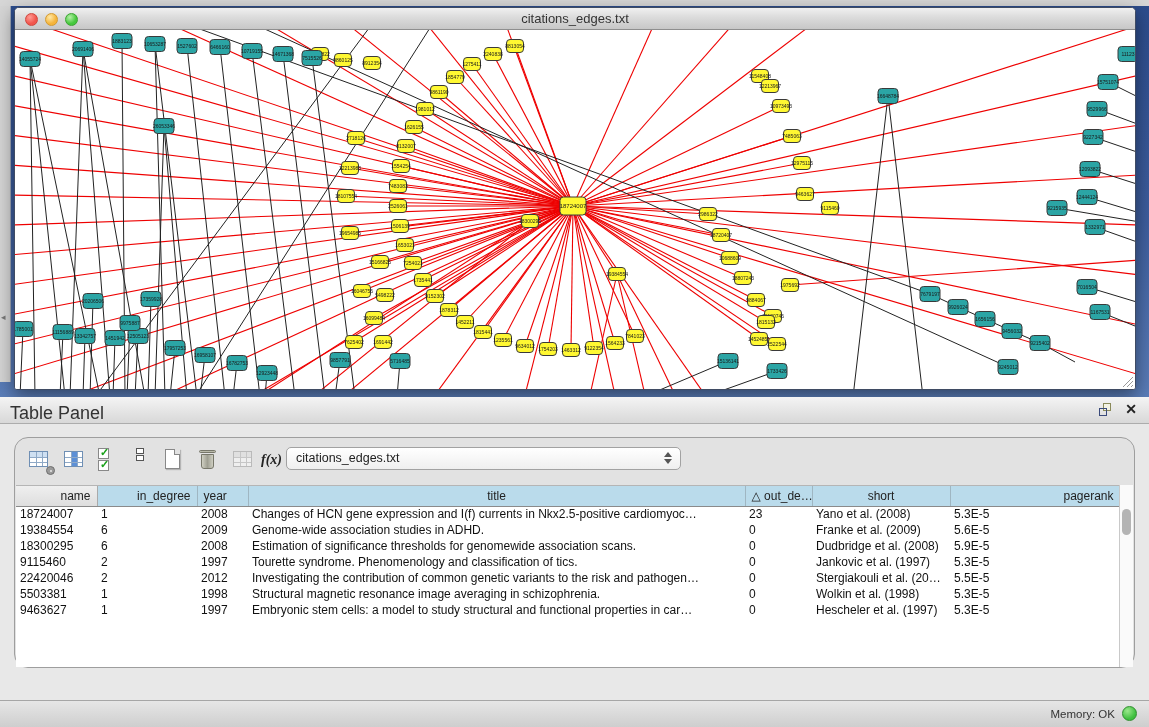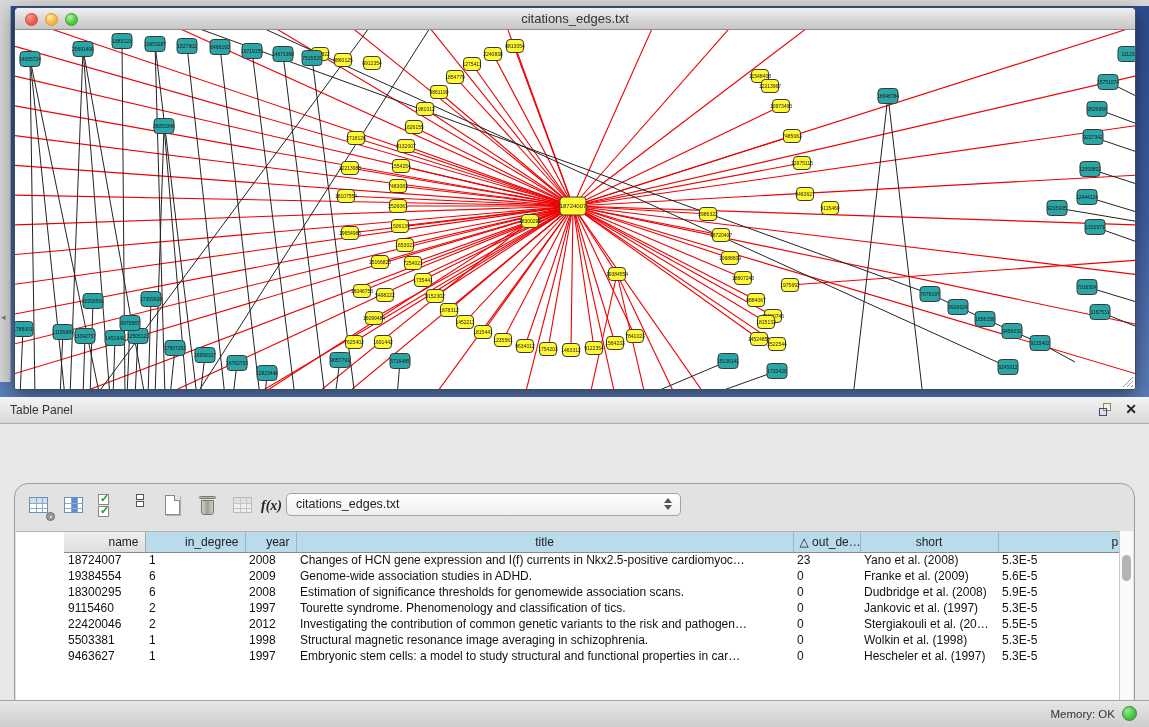--- a/index.html
+++ b/index.html
@@ -25,28 +25,28 @@
   .tl-yellow { left:30px; background:radial-gradient(circle at 35% 30%, #FFE9A8, #F5B43B 60%); border:1px solid #D49A2F; }
   .tl-green  { left:50px; background:radial-gradient(circle at 35% 30%, #B6F0A8, #46C83D 60%); border:1px solid #3AA331; }
   .canvas-wrap { position:relative; width:1120px; height:359px; background:#fff; overflow:hidden; border-radius:0 0 2px 2px; }
   #net-svg { position:absolute; left:0; top:0; }
   .grip { position:absolute; right:1px; bottom:1px; }
 
   
   #table-panel { position:absolute; left:0; top:397px; width:1149px; height:303px; background:#E8E8E8; }
   .tp-header { position:relative; height:27px;
     background:linear-gradient(180deg,#F4F4F4,#D8D8D8); border-bottom:1px solid #ACACAC; }
-  .tp-title { position:absolute; left:10px; top:6px; font-size:12px; color:#333; }
+  .tp-title { position:absolute; left:10px; top:6px; font-size:18px; color:#333; }
   .tp-float { position:absolute; right:36px; top:6px; width:14px; height:14px; cursor:pointer; }
   .tp-float .sq1 { position:absolute; left:4px; top:0; width:8px; height:8px; border:1px solid #8A8A5A; background:#F2F2E4; }
   .tp-float .sq2 { position:absolute; left:0; top:5px; width:8px; height:8px; border:1px solid #3A4A7A; background:transparent; }
   .tp-close { position:absolute; right:12px; top:4px; font-size:14px; font-weight:bold; color:#222; cursor:pointer; }
 
   .tp-inner { position:absolute; left:14px; top:40px; width:1121px; height:231px;
-    border:1px solid #9E9E9E; background:#E2E2E2; border-radius:14px;margin-top:46px; }
+    border:1px solid #9E9E9E; background:#E2E2E2; border-radius:14px; }
 
   .toolbar { position:absolute; left:0; top:0; width:100%; height:47px; }
   .tbtn { position:absolute; top:9px; width:26px; height:26px; cursor:pointer; }
   .mini-grid { position:absolute; left:2px; top:4px; width:19px; height:16px; border:1px solid #6F8FB4; background:
      linear-gradient(180deg,#CFE0F2 0 5px, #FFF 5px); }
   .mini-grid i { position:absolute; top:0; bottom:0; width:1px; background:#8FA9C6; }
   .mini-grid b { position:absolute; left:0; right:0; height:1px; background:#8FA9C6; }
   .mini-gear { position:absolute; right:-2px; bottom:-2px; width:9px; height:9px; border-radius:50%;
      background:#9a9a9a; border:1px solid #6e6e6e; }
   .mini-gear::after { content:""; position:absolute; left:2.5px; top:2.5px; width:2px; height:2px; border-radius:50%; background:#e8e8e8; }
@@ -70,21 +70,21 @@
      border:1px solid #A2A2A2; border-radius:5px;
      background:linear-gradient(180deg,#FFFFFF,#EFEFEF); cursor:pointer;
      font-size:12.5px; color:#222; line-height:21px; padding-left:9px; }
   .selector .stepper { position:absolute; right:8px; top:4px; }
   .selector .stepper .up { width:0; height:0; border-left:4px solid transparent; border-right:4px solid transparent;
      border-bottom:5px solid #555; margin-bottom:2px; }
   .selector .stepper .dn { width:0; height:0; border-left:4px solid transparent; border-right:4px solid transparent;
      border-top:5px solid #555; }
 
   .table-area { position:absolute; left:1px; top:47px; width:1105px; height:182px; background:#fff;
-     border-top:1px solid #B5B5B5; overflow:hidden;padding-left:48px; }
+     border-top:1px solid #B5B5B5; overflow:hidden; }
   table.grid { border-collapse:collapse; table-layout:fixed; width:1104px; font-size:12px; color:#111; }
   table.grid th { height:20px; font-weight:normal; font-size:12px; color:#222;
      border-right:1px solid #9FB6C2; border-bottom:1px solid #8A8A8A; background:#BADBEB; padding:0 6px; overflow:hidden; white-space:nowrap; }
   table.grid th.gray { background:linear-gradient(180deg,#EFEFEF,#DEDEDE); border-right:1px solid #AAA; }
   table.grid td { height:16px; padding:0 4px; border:0; overflow:hidden; white-space:nowrap; text-overflow:ellipsis; }
   .scrollbar { position:absolute; right:1px; top:47px; width:14px; height:182px; background:#FAFAFA; border-left:1px solid #C9C9C9; }
   .thumb { position:absolute; left:2px; top:24px; width:9px; height:26px; border-radius:5px; background:#B4B4B4; cursor:pointer; }
 
   .statusbar { position:absolute; left:0; top:700px; width:1149px; height:27px;
      background:linear-gradient(180deg,#E6E6E6,#CECECE); border-top:1px solid #A6A6A6; }
@@ -754,21 +754,21 @@
             <col style="width: 51px;">
             <col style="width: 497px;">
             <col style="width: 67px;">
             <col style="width: 138px;">
             <col style="width: 170px;">
           </colgroup>
         <thead>
             <tr id="hrow">
               <th class="gray" style="text-align: right;">name</th>
               <th style="text-align: right;">in_degree</th>
-              <th style="text-align: right;">year</th>
+              <th style="text-align: left;">year</th>
               <th style="text-align: center;">title</th>
               <th style="text-align: left;">△ out_de…</th>
               <th style="text-align: center;">short</th>
               <th style="text-align: right;">pagerank</th>
             </tr>
           </thead>
         <tbody id="tbody">
             <tr>
               <td>18724007</td>
               <td>1</td>

